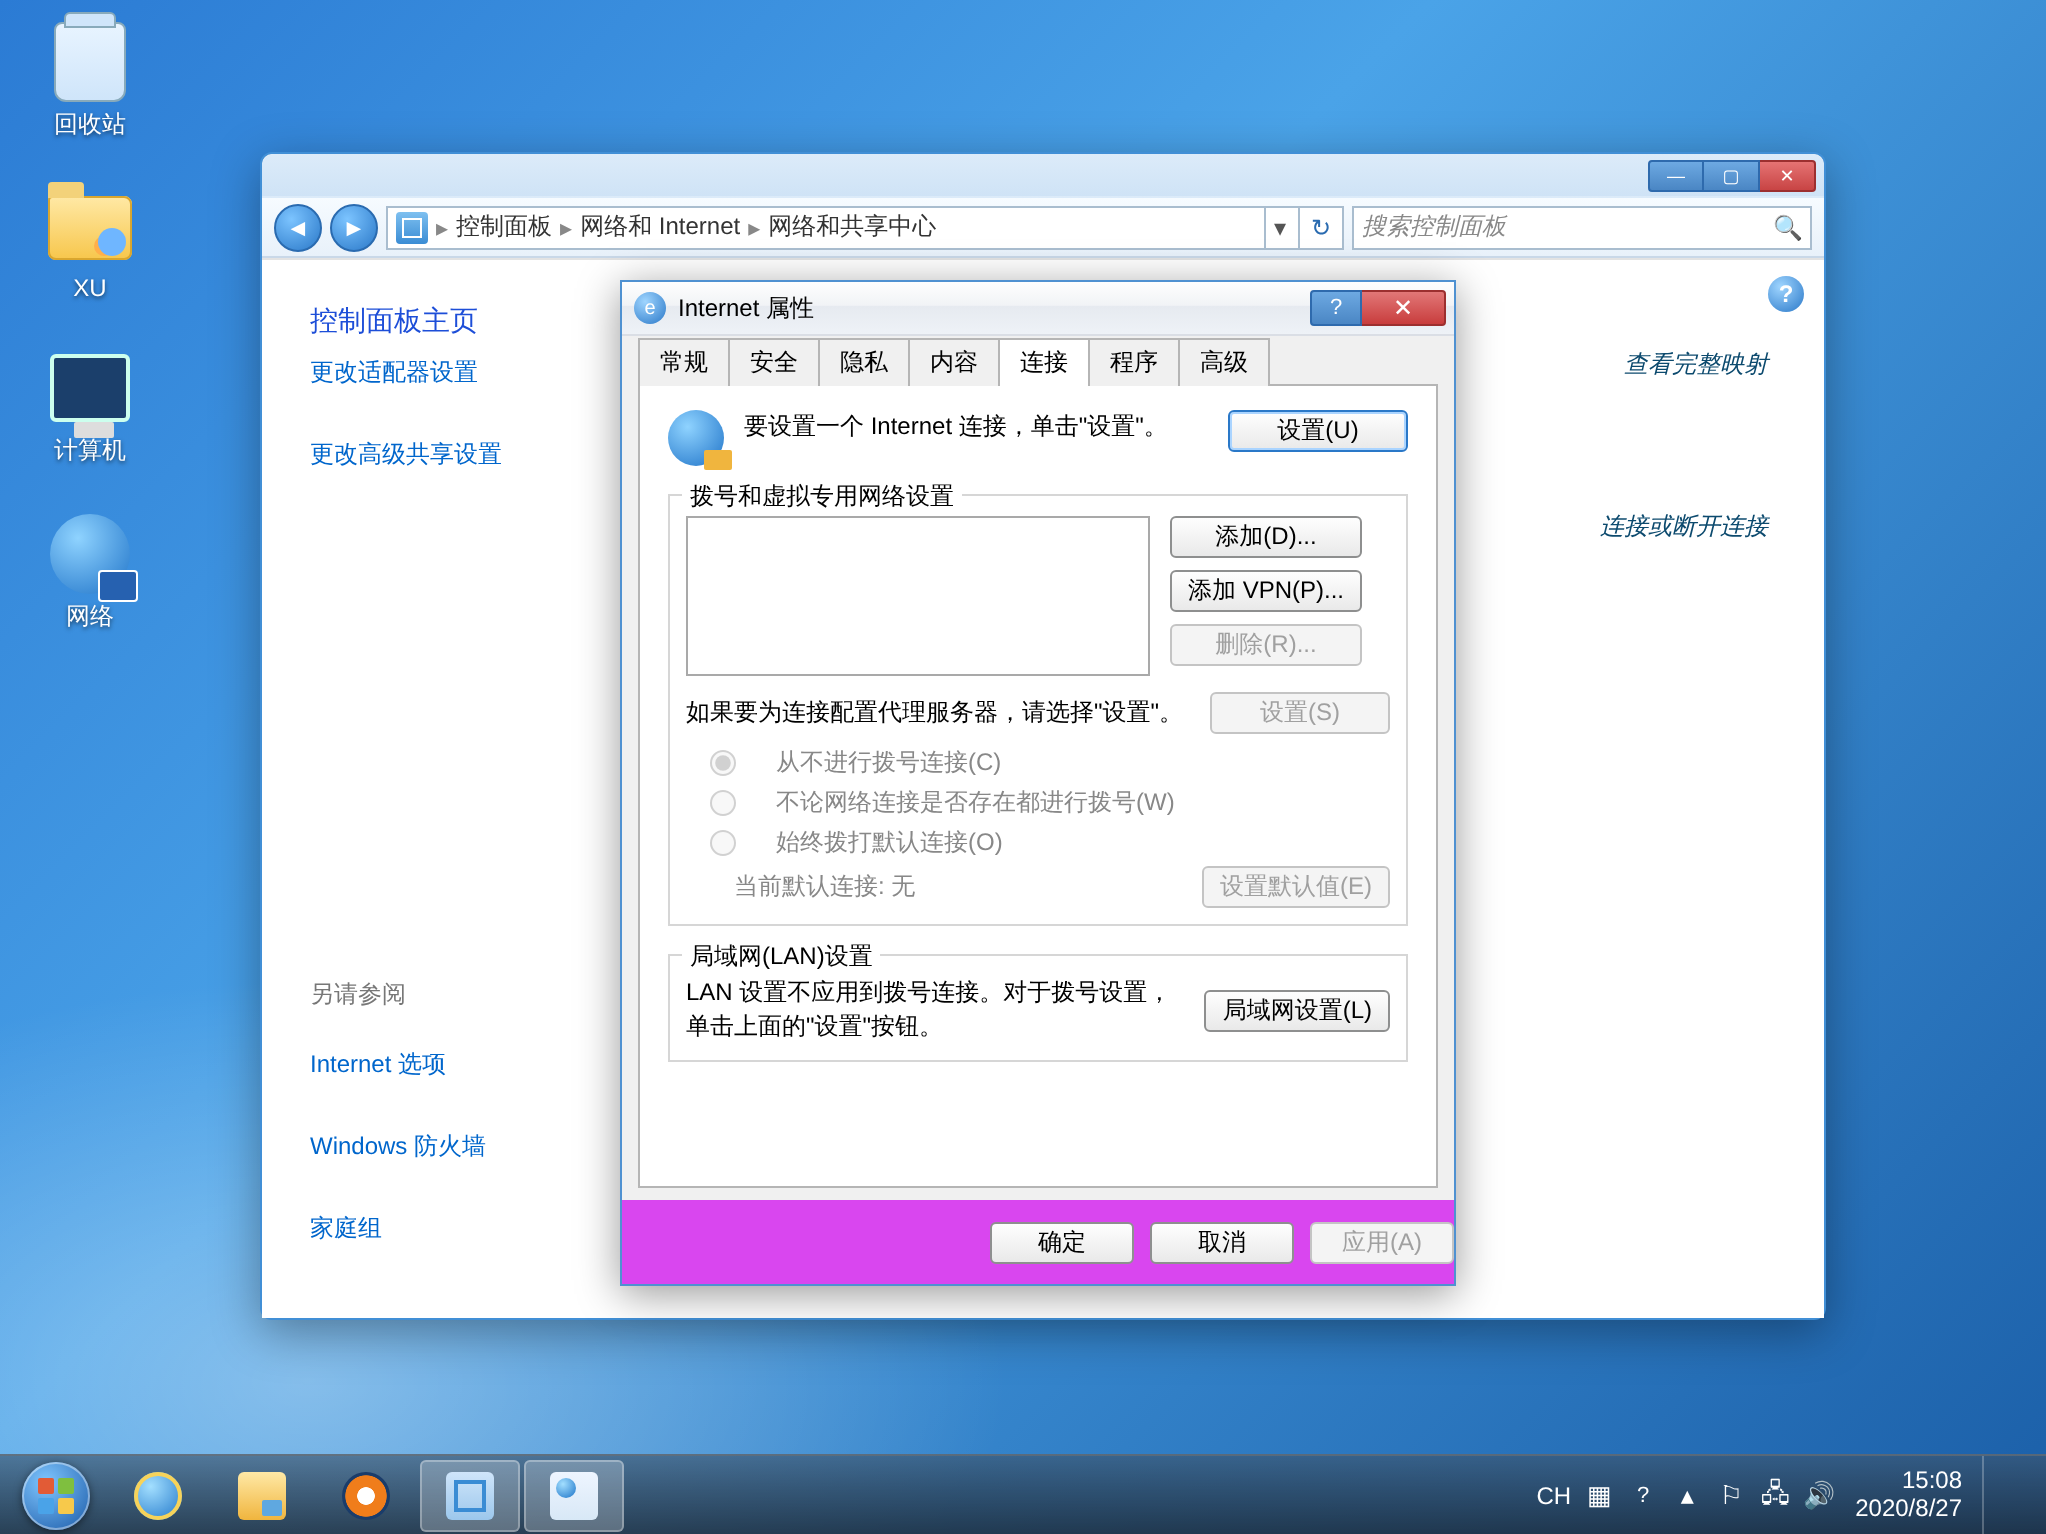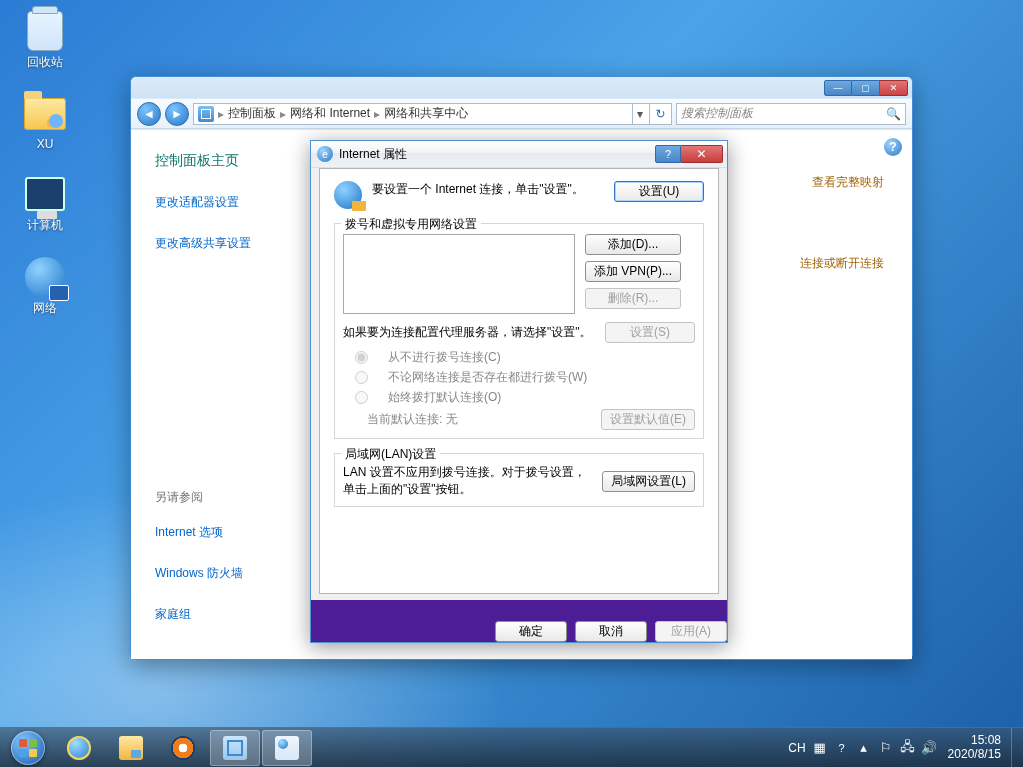--- a/index.html
+++ b/index.html
@@ -35,27 +35,27 @@
 .crumb-box .cp-ic { width: 16px; height: 16px; background: linear-gradient(#7ec0f0,#3a8cd4); border-radius: 2px; position: relative; }
 .crumb-box .cp-ic::after { content: ""; position: absolute; inset: 3px; border: 1px solid #fff; }
 .crumb-sep { color: #888; padding: 0 2px; }
 .crumb { cursor: pointer; }
 .crumb-refresh { width: 22px; height: 22px; border-left: 1px solid #a9bdcf; display: flex; align-items: center; justify-content: center; color: #2a6bb0; font-size: 12px; margin-left: auto; cursor: pointer; }
 .search-box { width: 230px; height: 22px; background: #fff; border: 1px solid #a9bdcf; display: flex; align-items: center; padding: 0 4px; gap: 16px; color: #888; font-size: 12px; font-style: italic; }
 .search-box .mag { width: 14px; height: 14px; color: #2a6bb0; display: flex; align-items: center; justify-content: center; margin-left: auto; font-style: normal; }
 
 .win-body { flex: 1; display: flex; background: #fff; border-top: 1px solid #e3e3e3; }
 .sidebar { width: 192px; padding: 22px 10px 10px 24px; font-size: 12px; position: relative; }
-.sidebar .hdr { font-size: 14px; color: #0f766e; margin-bottom: 24px; }
+.sidebar .hdr { font-size: 14px; color: #1d4ed8; margin-bottom: 8px; }
 .sidebar a { color: #0066cc; text-decoration: none; display: block; margin-bottom: 24px; cursor: pointer; }
 .side-bottom { position: absolute; bottom: 12px; left: 24px; right: 10px; }
 .side-bottom .sh { color: #777; font-size: 12px; margin-bottom: 18px; }
 .main { flex: 1; position: relative; padding: 20px 28px 20px 20px; }
 .main .help-ic { position: absolute; top: 8px; right: 10px; width: 18px; height: 18px; border-radius: 50%; background: radial-gradient(circle at 35% 30%,#9fd5ff,#2a78c8); color: #fff; display: flex; align-items: center; justify-content: center; font-size: 12px; font-weight: bold; cursor: pointer; }
-.main .rlink { color: #a16207; font-size: 12px; position: absolute; right: 28px; cursor: pointer; }
+.main .rlink { color: #0c4a6e; font-size: 12px; position: absolute; right: 28px; cursor: pointer; font-style: italic; }
 .main .rlink.r1 { top: 44px; }
 .main .rlink.r2 { top: 125px; }
 .main .net-group { display: flex; align-items: center; gap: 10px; margin: 10px 0 30px 0; font-size: 12px; color: #333; }
 .main .net-group .globe { width: 38px; height: 38px; border-radius: 50%; background: radial-gradient(circle at 35% 30%,#a6e4b8,#2b9e55); }
 .main .net-group .lbl { color: #0a4f92; font-size: 13px; }
 .main .txt { font-size: 12px; color: #333; margin: 6px 0; }
 .main .ln { color: #0066cc; cursor: pointer; }
 
 
 .dlg { position: absolute; left: 310px; top: 140px; width: 418px; height: 503px; background: #f0f0f0; border: 1px solid #4f91d1; box-shadow: 0 4px 20px rgba(0,0,0,.4); display: flex; flex-direction: column; }
@@ -71,21 +71,21 @@
 .tab-panel { flex: 1; margin: 0 8px 6px 8px; background: #fff; border: 1px solid #b5b5b5; padding: 12px 14px 10px 14px; font-size: 12px; color: #000; overflow: hidden; }
 .row { display: flex; align-items: flex-start; gap: 10px; }
 .btn { min-width: 90px; height: 21px; background: linear-gradient(#fefefe,#e9e9e9); border: 1px solid #8e8f8f; border-radius: 3px; font-size: 12px; display: inline-flex; align-items: center; justify-content: center; cursor: pointer; padding: 0 8px; }
 .btn.def { border: 1px solid #2a78c8; box-shadow: inset 0 0 0 1px #aad4ff; }
 .btn.disabled { color: #a0a0a0; border-color: #c4c4c4; background: #f4f4f4; cursor: default; }
 .fieldset { border: 1px solid #d6d6d6; margin-top: 14px; padding: 10px 8px 8px 8px; position: relative; }
 .fieldset > legend { position: absolute; top: -8px; left: 6px; background: #fff; padding: 0 4px; font-size: 12px; }
 .listbox { width: 232px; height: 80px; background: #fff; border: 1px solid #a9a9a9; }
 .radio-row { display: flex; align-items: center; gap: 20px; font-size: 12px; color: #888; margin: 3px 0 3px 12px; }
 .radio-row input { width: 13px; height: 13px; }
-.dlg-footer { height: 42px; display: flex; align-items: flex-end; justify-content: flex-end; gap: 8px; padding-right: 0; background: #4c1d95; }
+.dlg-footer { height: 42px; display: flex; align-items: center; justify-content: flex-end; gap: 8px; padding-right: 0; background: #d946ef; }
 .dlg-footer .btn { min-width: 72px; }
 .col-btns { display: flex; flex-direction: column; gap: 6px; }
 
 
 .taskbar { position: absolute; bottom: 0; left: 0; right: 0; height: 40px; background: linear-gradient(rgba(60,85,110,.65), rgba(30,45,60,.85)); border-top: 1px solid rgba(255,255,255,.25); display: flex; align-items: center; padding-left: 4px; }
 .start { width: 48px; height: 38px; display: flex; align-items: center; justify-content: center; cursor: pointer; }
 .start .orb { width: 34px; height: 34px; border-radius: 50%; background: radial-gradient(circle at 35% 30%, #7fc6ff, #1958a6); display: grid; grid-template: 1fr 1fr / 1fr 1fr; gap: 2px; padding: 8px; box-shadow: inset 0 0 0 1px rgba(255,255,255,.4), 0 1px 4px rgba(0,0,0,.5); }
 .start .orb span:nth-child(1){background:#e25b36;border-radius:1px;}
 .start .orb span:nth-child(2){background:#7fbf3f;border-radius:1px;}
 .start .orb span:nth-child(3){background:#4aa3e8;border-radius:1px;}
@@ -94,21 +94,21 @@
 .tb-item.active { background: rgba(255,255,255,.25); box-shadow: inset 0 0 0 1px rgba(255,255,255,.3); }
 .tb-item .sq { width: 24px; height: 24px; border-radius: 3px; }
 .ie-ic { background: radial-gradient(circle at 35% 30%,#a3dfff,#1b73c8); border-radius:50%!important; box-shadow: inset 0 0 0 2px #f7d35a; }
 .exp-ic { background: linear-gradient(#ffe9a6,#f0b53e); position: relative; }
 .exp-ic::after { content:""; position:absolute; right:2px; bottom:2px; width:10px; height:8px; background:#5fa8e0; border-radius:1px; }
 .wmp-ic { background: radial-gradient(circle,#fff 25%, #f07d1b 27%, #f07d1b 60%, transparent 62%), #1a3c6a; border-radius:50%!important; }
 .cp-ic2 { background: linear-gradient(#cfe5fa,#9cc7ec); position:relative; }
 .cp-ic2::after{content:"";position:absolute;inset:4px;border:2px solid #3a8cd4;}
 .ie2-ic { background: linear-gradient(#eef5ff,#d8e8f6); position:relative; }
 .ie2-ic::after{content:"";position:absolute;left:3px;top:3px;width:10px;height:10px;border-radius:50%;background:radial-gradient(circle at 35% 30%,#a3dfff,#1b73c8);}
-.tray { margin-left: auto; display: flex; align-items: center; gap: 6px; color: #fff; font-size: 12px; padding-right: 0; height: 100%; }
+.tray { margin-left: auto; display: flex; align-items: center; gap: 6px; color: #fff; font-size: 12px; padding-right: 20px; height: 100%; }
 .tray .ico { width: 16px; height: 16px; display: flex; align-items: center; justify-content: center; font-size: 13px; cursor: pointer; }
 .clock { text-align: right; line-height: 1.15; font-size: 12px; padding: 0 4px; cursor: pointer; }
 .showdesk { width: 12px; height: 40px; border-left: 1px solid rgba(255,255,255,.25); cursor: pointer; }
 </style>
 </head>
 <body>
 <div class="desktop-wave"></div>
 
 <div class="desktop-icons">
   <div class="di">
@@ -197,20 +197,29 @@
 </div>
 
 <div class="dlg">
   <div class="dlg-title">
     <div class="ic">e</div>
     <span>Internet 属性</span>
     <div class="r">
       <div class="dlg-help">?</div>
       <div class="dlg-close">✕</div>
     </div>
+  </div>
+  <div class="tabs">
+    <div class="tab">常规</div>
+    <div class="tab">安全</div>
+    <div class="tab">隐私</div>
+    <div class="tab">内容</div>
+    <div class="tab active">连接</div>
+    <div class="tab">程序</div>
+    <div class="tab">高级</div>
   </div>
   <div class="tab-panel">
     <div class="row">
       <div style="width:28px;height:28px;border-radius:50%;background:radial-gradient(circle at 35% 30%,#8fd3ff,#1f73c8);flex:none;position:relative;">
           <div style="position:absolute;right:-4px;bottom:-2px;width:14px;height:10px;background:#f0b53e;border-radius:1px;"></div>
         </div>
       <div style="flex:1;font-size:12px;">要设置一个 Internet 连接，单击"设置"。</div>
       <div class="btn def">设置(U)</div>
     </div>
 
@@ -290,17 +299,17 @@
   <div class="tray">
     <span>CH</span>
     <span class="ico">▦</span>
     <span class="ico" style="font-size:11px;">?</span>
     <span class="ico">▴</span>
     <span class="ico">⚐</span>
     <span class="ico">🖧</span>
     <span class="ico">🔊</span>
     <div class="clock">
       <div>15:08</div>
-      <div>2020/8/15</div>
+      <div>2020/8/27</div>
     </div>
     <div class="showdesk"></div>
   </div>
 </div>
 
 </body></html>

